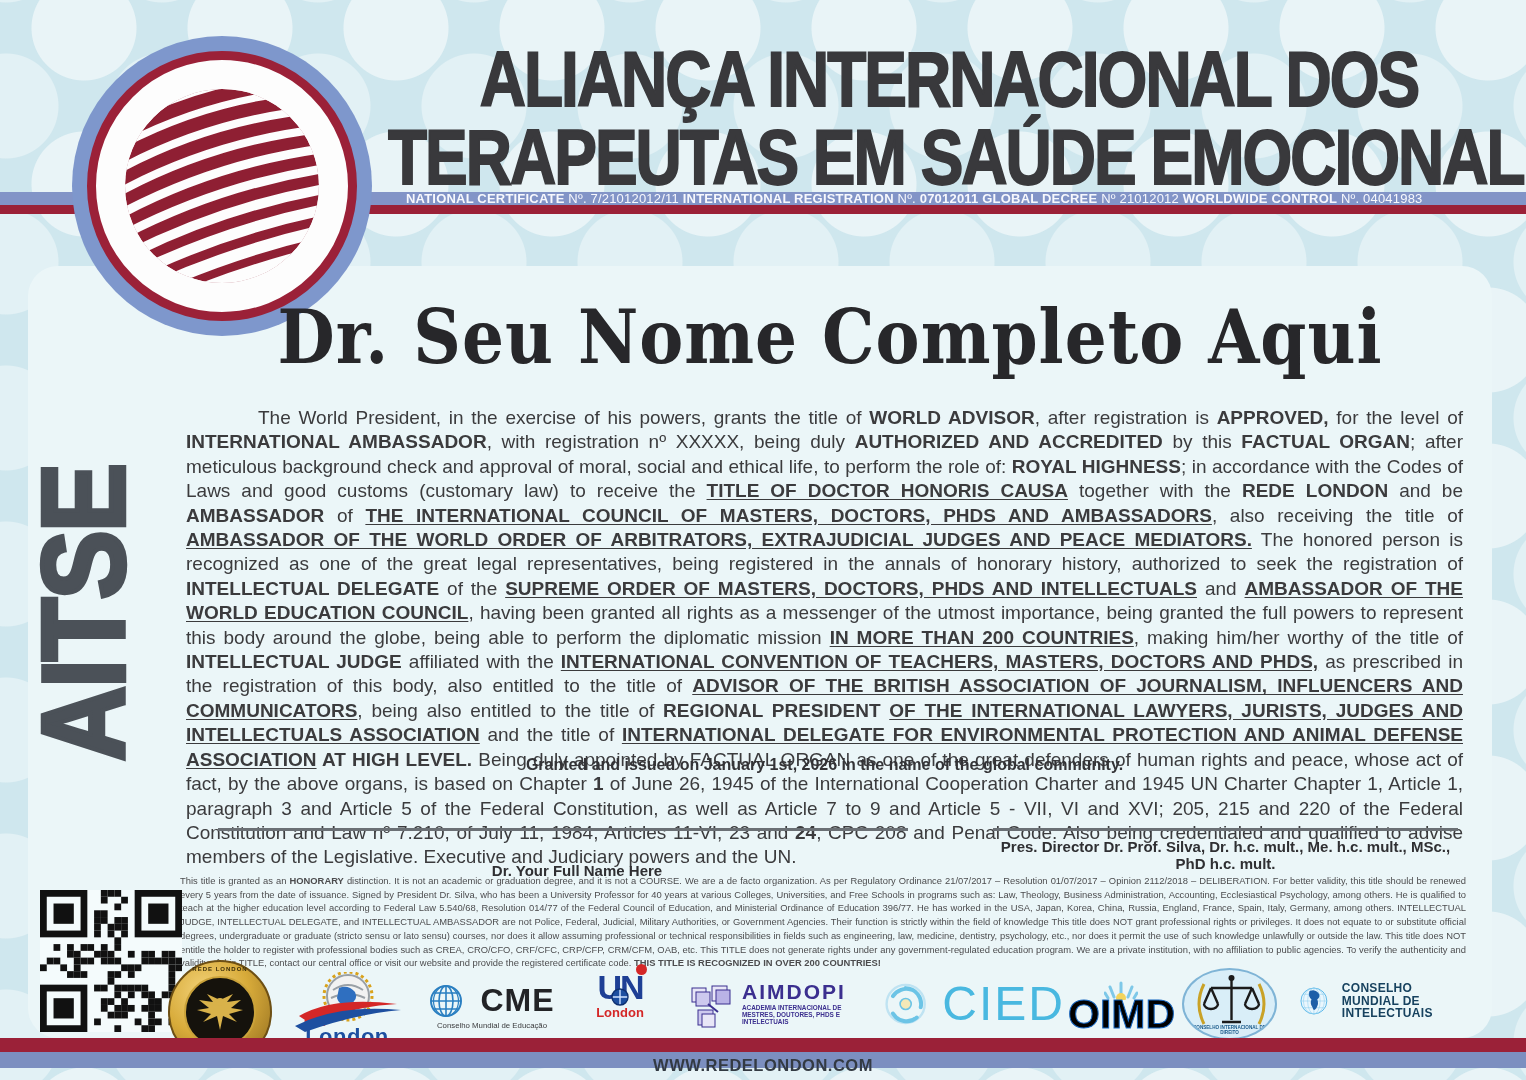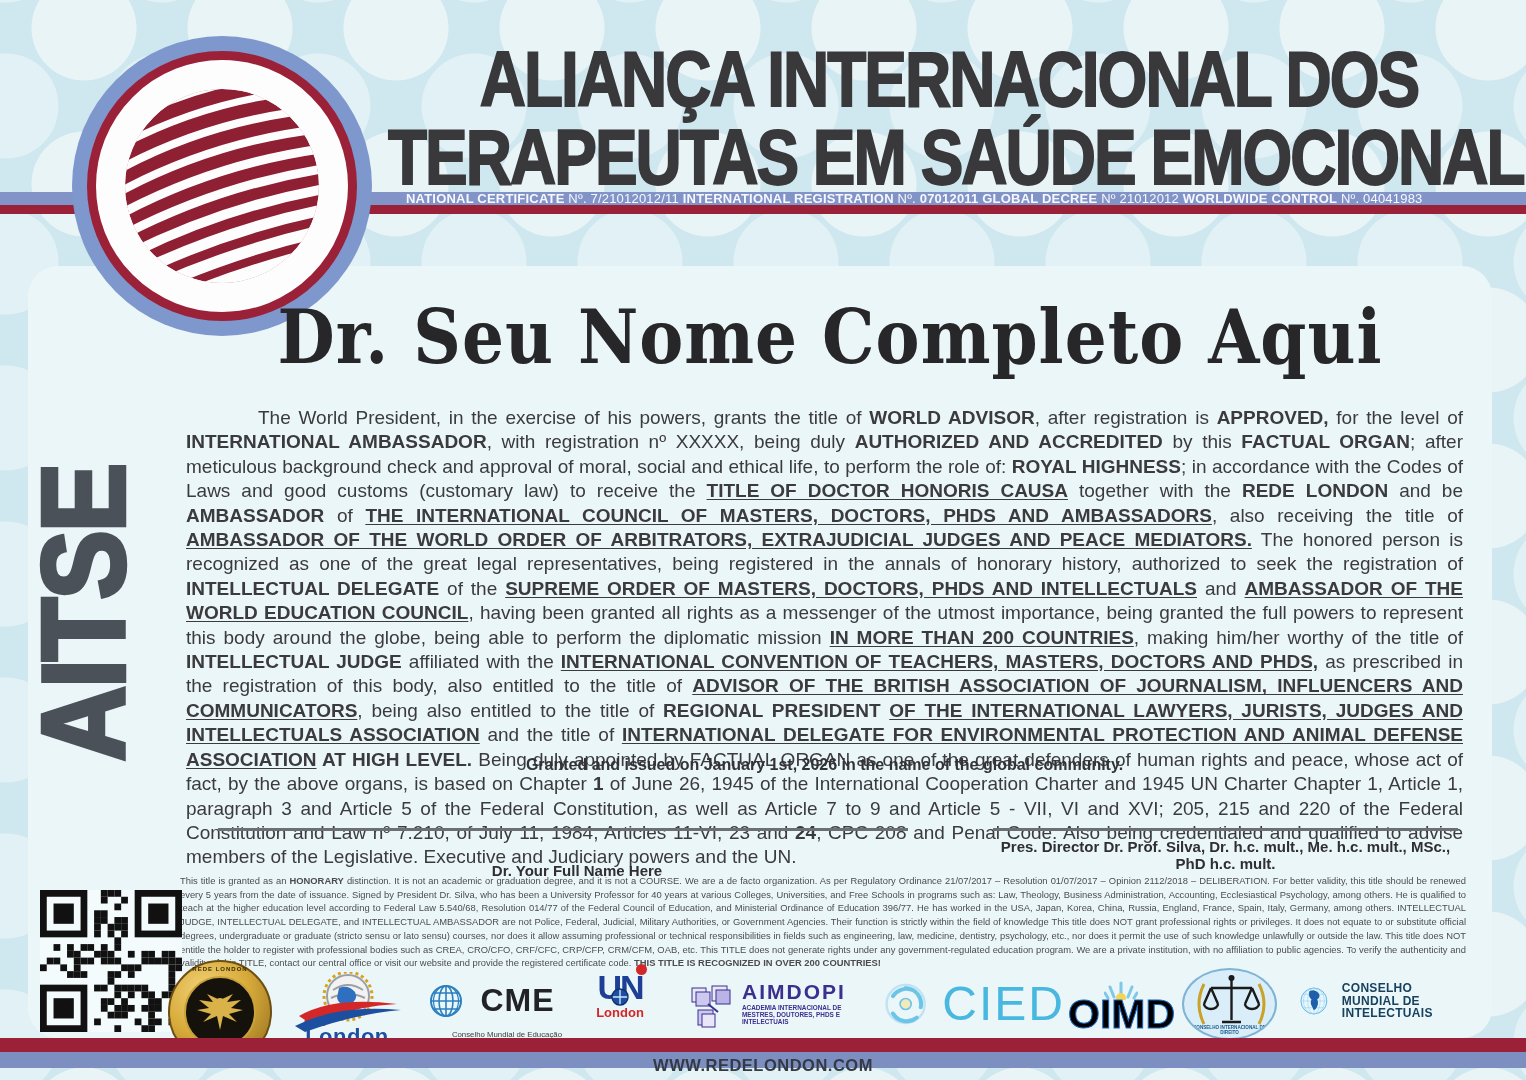--- a/index.html
+++ b/index.html
@@ -110,21 +110,21 @@
   .seal-eagle{ position:absolute; left:50%; top:50%; transform:translate(-50%,-50%); }
 
   .rede-london{ left:292px; top:972px; width:110px; }
   .rl-globe{ position:relative; width:52px; height:52px; margin:0 auto; }
   .rl-rede{ color:#d42727; font-weight:bold; font-size:9px; text-align:left; width:86px; margin:-6px auto 0; }
   .rl-london{ color:#1d4fa0; font-weight:bold; font-size:22px; line-height:18px; letter-spacing:0.5px; }
 
   .cme{ left:422px; top:982px; width:140px; }
   .cme-top{ display:flex; align-items:center; justify-content:center; gap:17px; }
   .cme-acronym{ font-weight:bold; font-size:32px; color:#222326; letter-spacing:1px; }
-  .cme-caption{ font-size:7.8px; color:#3a3a3c; margin-top:11px;text-align:right; }
+  .cme-caption{ font-size:7.8px; color:#3a3a3c; margin-top:2px; }
 
   .unlondon{ left:585px; top:972px; width:70px; }
   .un-acronym{ font-weight:bold; font-size:34px; line-height:30px; color:#1e3f95; letter-spacing:-2px; position:relative; display:inline-block; }
   .un-dot{ position:absolute; right:-4px; top:-8px; width:11px; height:11px; border-radius:50%; background:#d42727; }
   .un-globe{ position:absolute; left:50%; top:16px; transform:translateX(-50%); }
   .un-caption{ color:#d42727; font-weight:bold; font-size:13px; margin-top:2px; }
 
   .aimdopi{ left:688px; top:982px; width:170px; display:flex; gap:6px; text-align:left; }
   .aimdopi-text .acr{ color:#3b2f8f; font-weight:bold; font-size:21px; letter-spacing:2px; line-height:20px; }
   .aimdopi-text .cap{ color:#3b2f8f; font-size:6.4px; font-weight:bold; width:110px; line-height:7.2px; margin-top:2px; }

